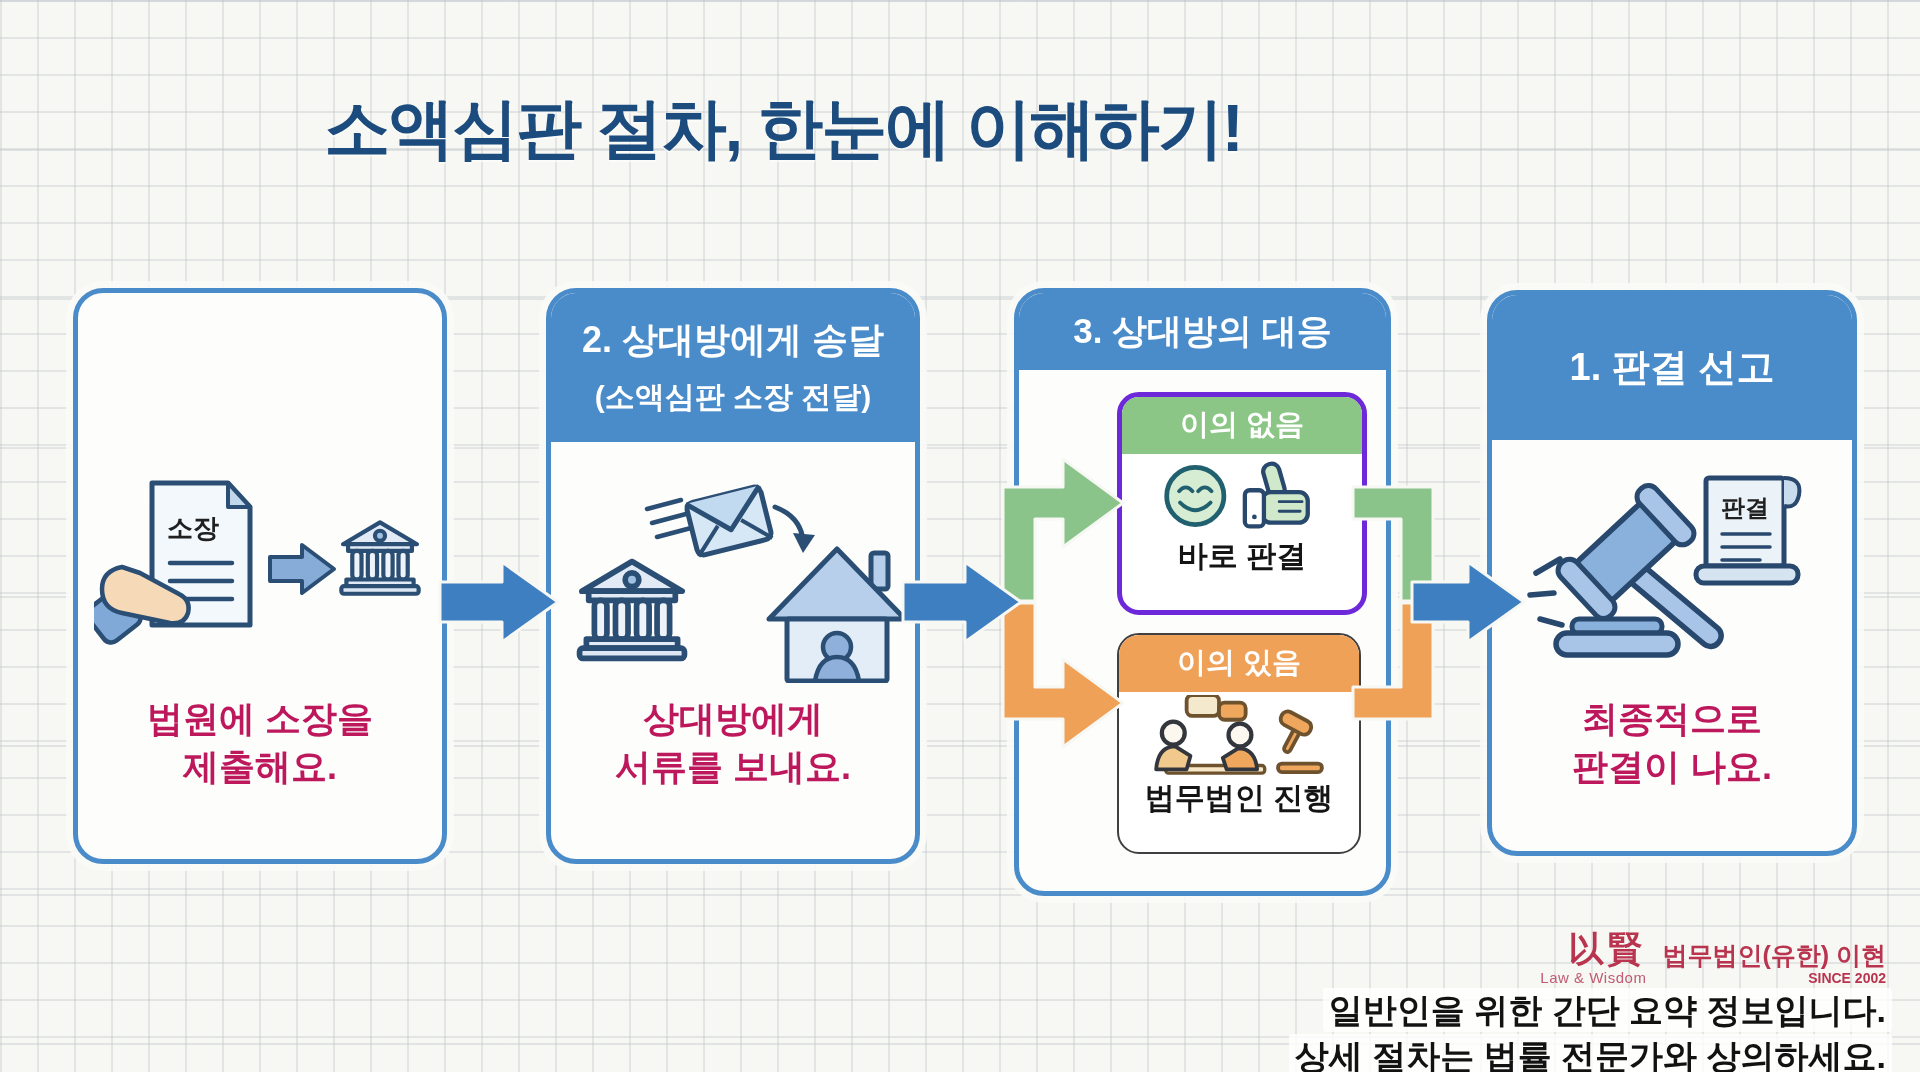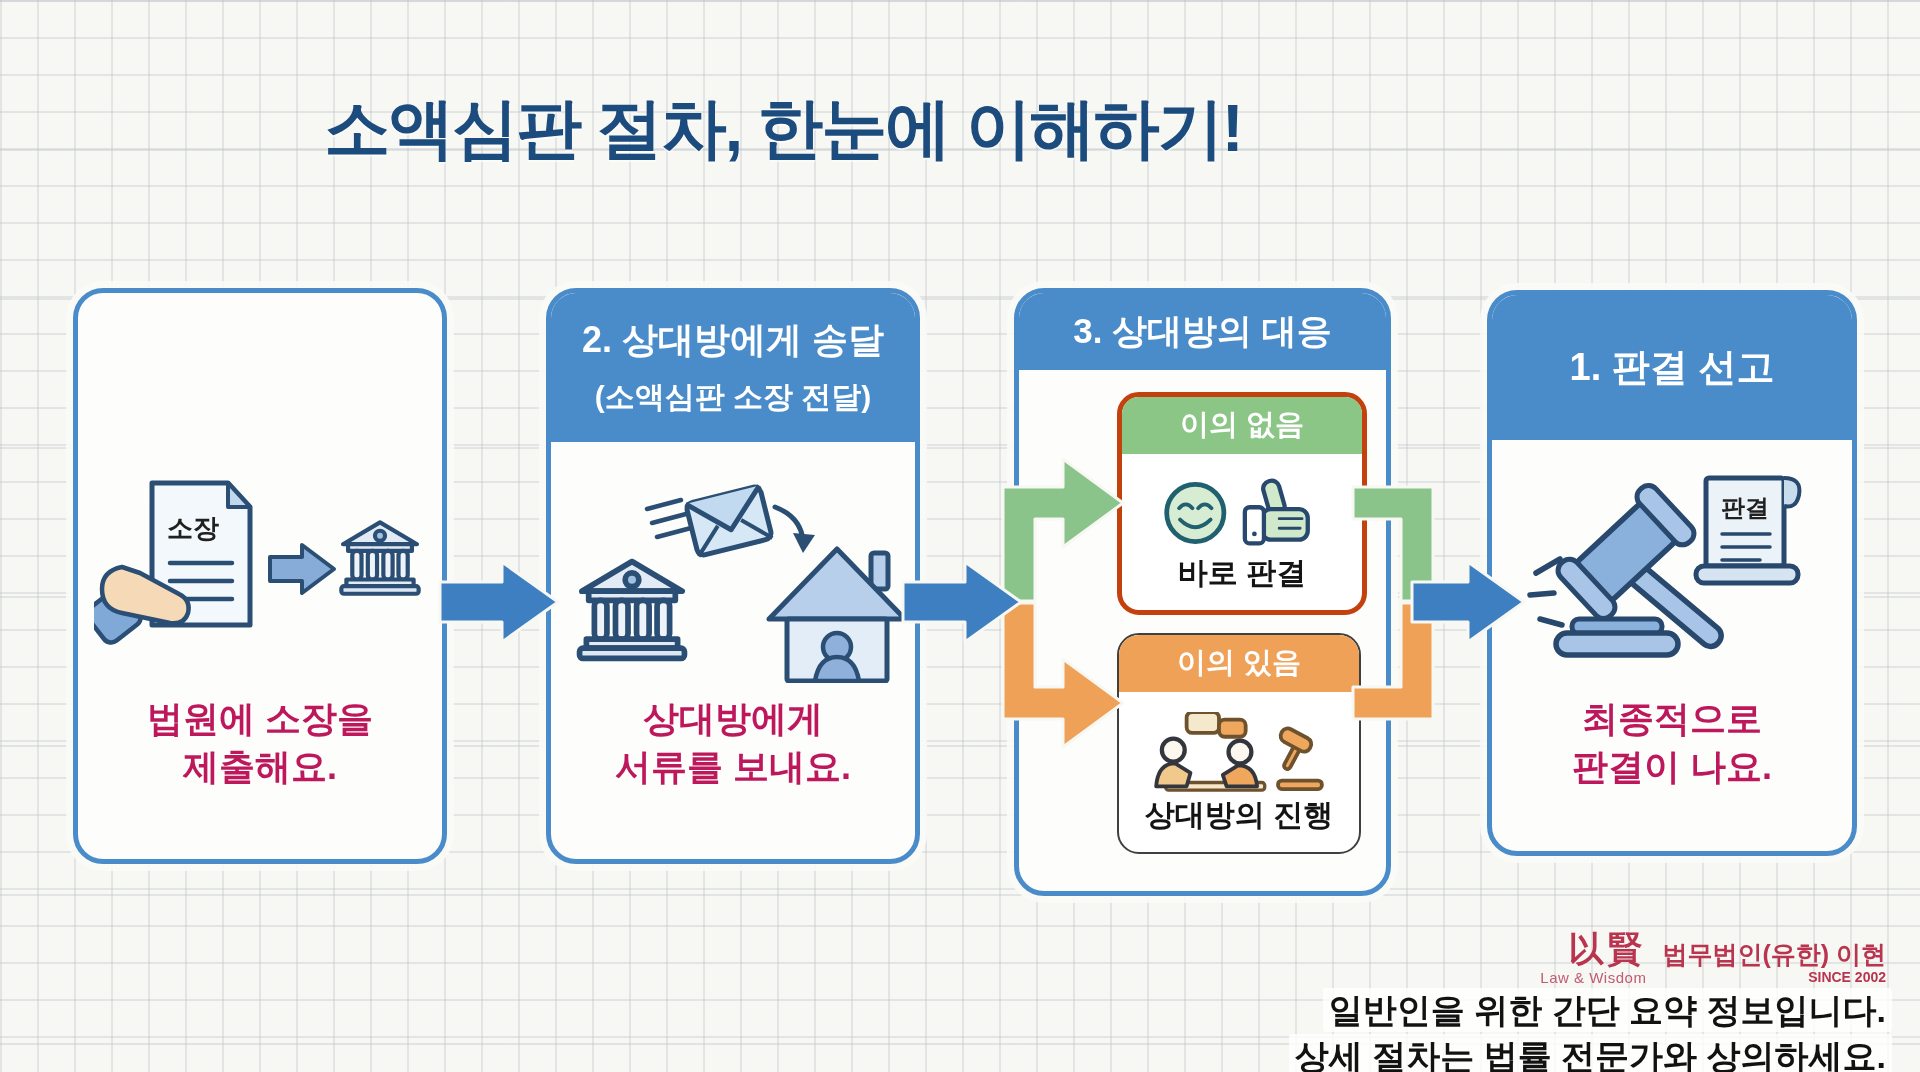--- a/index.html
+++ b/index.html
@@ -39,34 +39,34 @@
   .card-desc{
     position:absolute;left:0;right:0;text-align:center;
     font-size:36px;font-weight:700;color:#be185d;line-height:48px;
   }
   .icon-svg{position:absolute;}
   
   .subcard{
     position:absolute;left:98px;width:240px;border-radius:22px;overflow:hidden;
     background:#ffffff;display:flex;flex-direction:column;
   }
-  .subcard.green{border:5px solid #c2410c;top:99px;height:213px;}
+  .subcard.green{border:5px solid #6d28d9;top:99px;height:213px;}
   .subcard.orange{border:2px solid #404040;top:340px;height:217px;}
   .subhdr{
     height:58px;display:flex;align-items:center;justify-content:center;
     color:#ffffff;font-size:29px;font-weight:700;margin:-1px -1px 0 -1px;
   }
   .subcard.green .subhdr{background:#8cc687;}
   .subcard.orange .subhdr{background:#f0a158;}
-  .subbody{flex:1;display:flex;flex-direction:column;align-items:center;justify-content:flex-start;padding-top:20px;gap:3px;}
+  .subbody{flex:1;display:flex;flex-direction:column;align-items:center;justify-content:flex-start;padding-top:3px;gap:3px;}
   .subresult{font-size:30px;font-weight:700;color:#141414;}
   .overlay{position:absolute;left:0;top:0;width:1920px;height:1072px;pointer-events:none;}
   
   .footer{position:absolute;right:28px;top:933px;width:640px;text-align:right;}
-  .logo-row{display:flex;justify-content:flex-end;align-items:center;gap:16px;margin-right:6px;}
+  .logo-row{display:flex;justify-content:flex-end;align-items:flex-end;gap:16px;margin-right:6px;}
   .logo-hanja{font-size:35px;font-weight:700;color:#b9344f;letter-spacing:4px;line-height:34px;font-family:"Liberation Serif","DejaVu Serif",serif;}
   .logo-tagline{font-size:15px;color:#c05b72;margin-top:2px;letter-spacing:0.5px;}
   .logo-firm{font-size:25px;font-weight:800;color:#b9344f;line-height:26px;margin-top:6px;}
   .logo-since{font-size:14px;font-weight:700;color:#b9344f;margin-top:2px;}
   .note-line{margin-top:2px;}
   .note-line span{
     display:inline-block;background:rgba(255,255,255,0.8);
     font-size:34px;font-weight:700;color:#121212;line-height:44px;padding:0 6px;border-radius:3px;
   }
   svg text{font-family:"Liberation Sans","DejaVu Sans",sans-serif;}
@@ -171,21 +171,21 @@
           <circle cx="26" cy="40" r="12" fill="#fdf8ef" stroke="#33373d" stroke-width="4.5"></circle>
           <path d="M8,78 Q10,54 28,54 L44,64 L40,78 Z" fill="#f2c98c" stroke="#33373d" stroke-width="4" stroke-linejoin="round"></path>
           <circle cx="96" cy="42" r="12" fill="#fdf8ef" stroke="#33373d" stroke-width="4.5"></circle>
           <path d="M114,78 Q112,56 94,56 L78,66 L82,78 Z" fill="#efa75e" stroke="#33373d" stroke-width="4" stroke-linejoin="round"></path>
           <g transform="translate(134,18)">
             <rect x="18" y="16" width="7" height="28" rx="3.5" transform="rotate(28 21 20)" fill="#efa75e" stroke="#6e522e" stroke-width="4"></rect>
             <rect x="4" y="4" width="34" height="15" rx="7" transform="rotate(28 21 11)" fill="#efa75e" stroke="#6e522e" stroke-width="4"></rect>
             <rect x="2" y="54" width="46" height="9" rx="4" fill="#efa75e" stroke="#6e522e" stroke-width="4"></rect>
           </g>
         </svg>
-        <div class="subresult">상대방의 진행</div>
+        <div class="subresult">법무법인 진행</div>
       </div>
     </div>
   </div>
 
   <div class="card" style="left:1487px;top:290px;width:360px;height:556px;">
     <div class="card-header" style="height:146px;">
       <div class="hdr-line1" style="font-size:38px;">1. 판결 선고</div>
     </div>
     <svg class="icon-svg" style="left:22px;top:160px;" width="315" height="230" viewBox="0 0 315 230">
       <path d="M22,118 L46,104 M16,140 L40,138 M26,164 L48,170" stroke="#28486e" stroke-width="5.5" stroke-linecap="round"></path>

